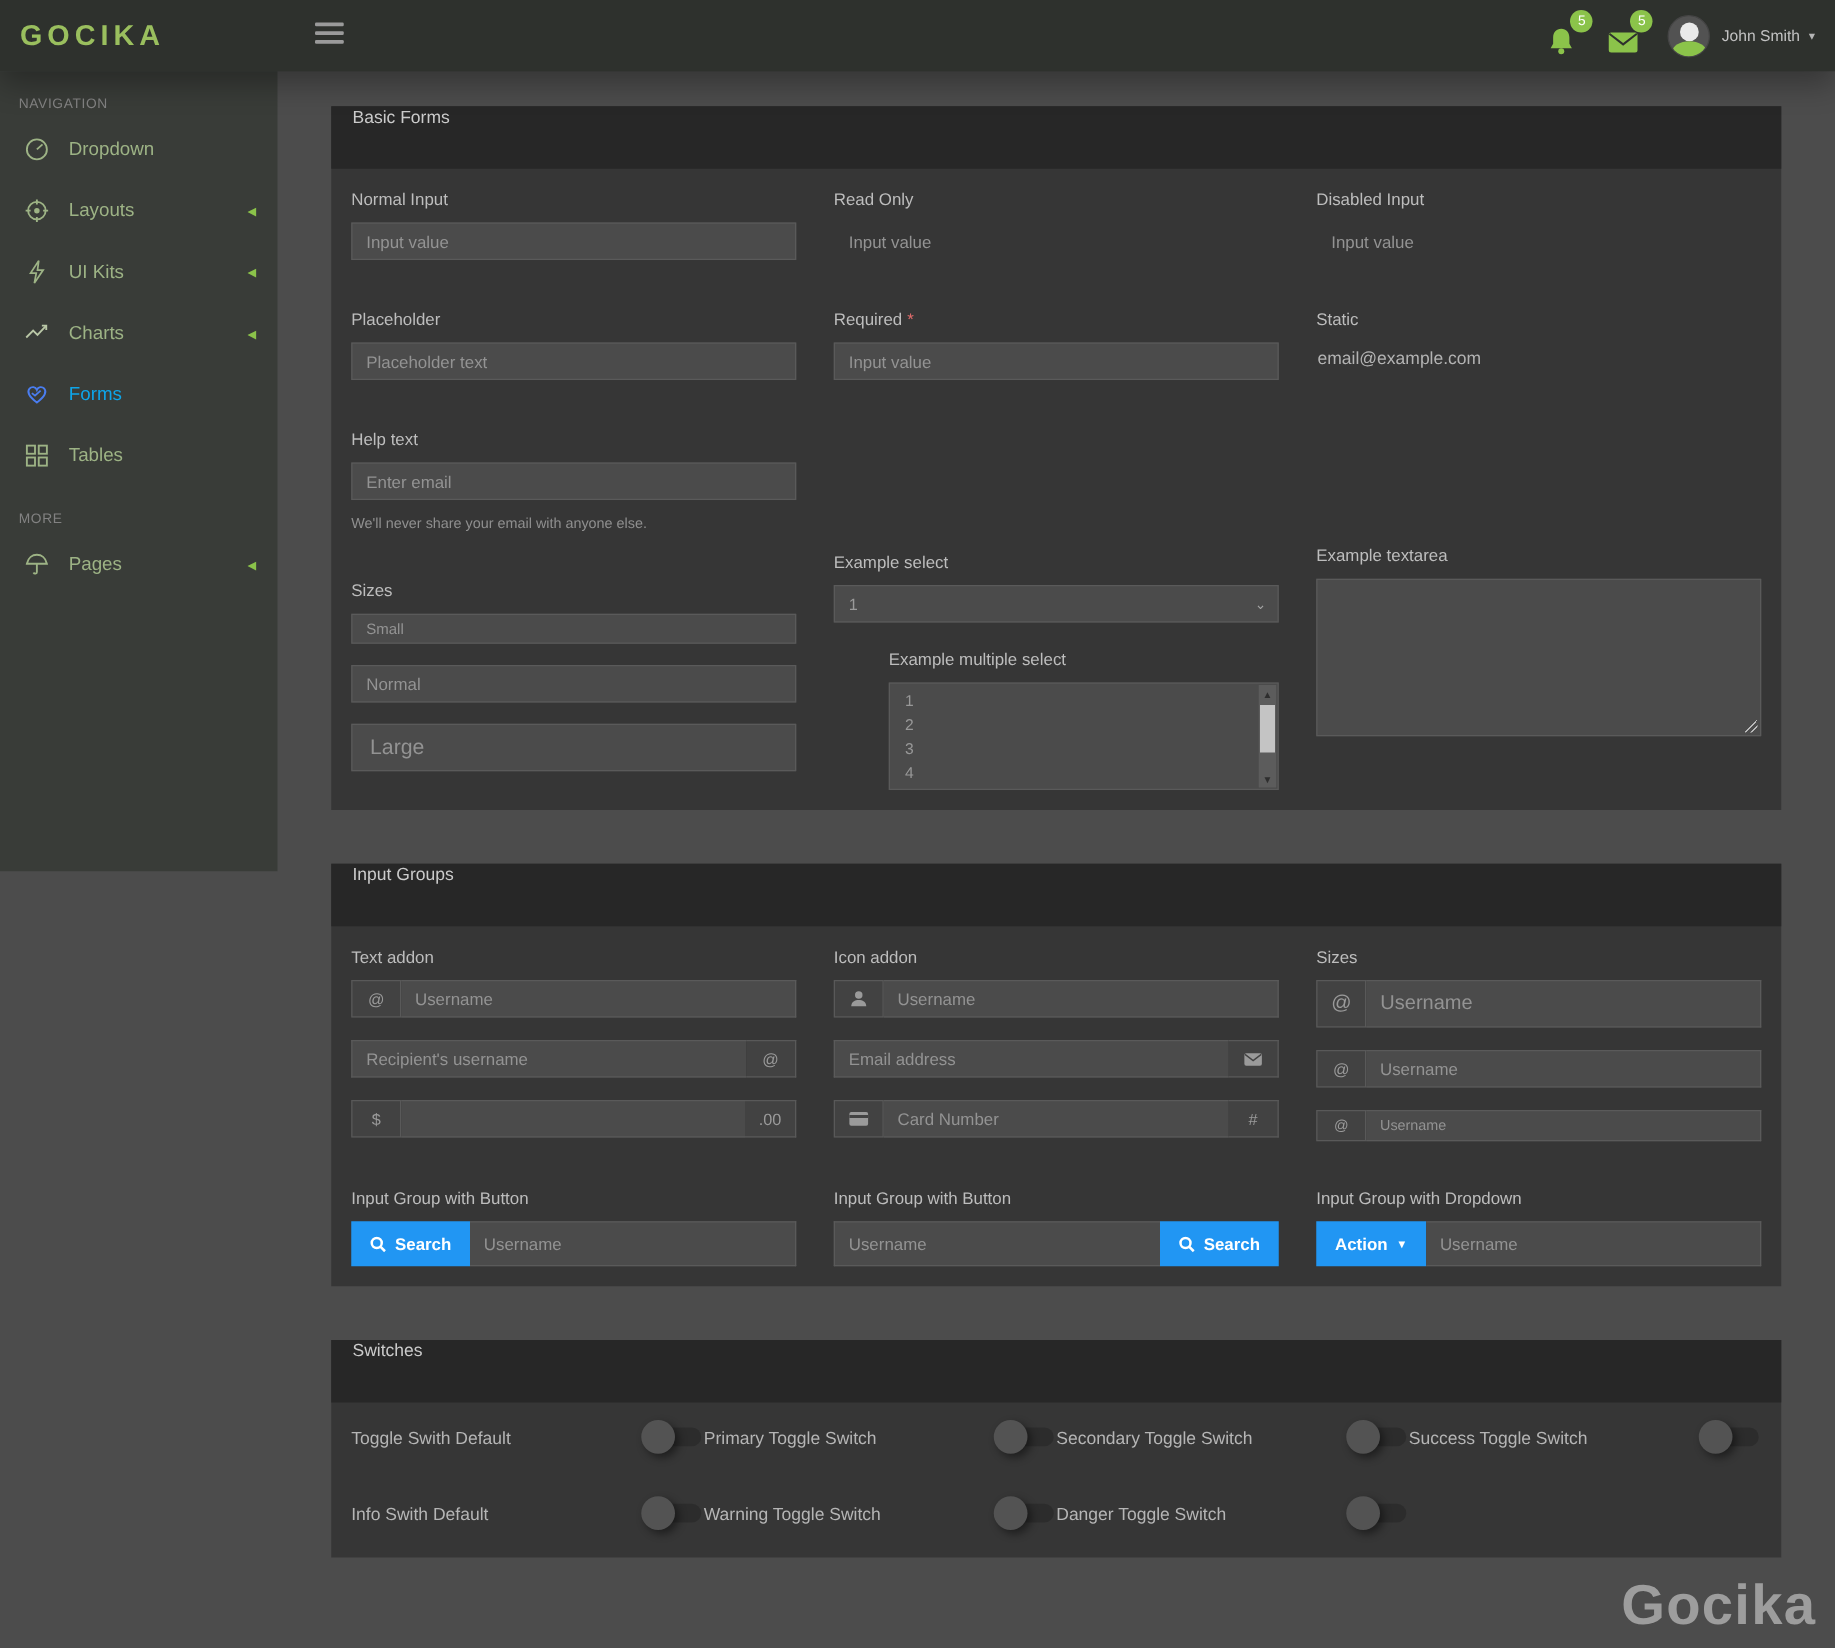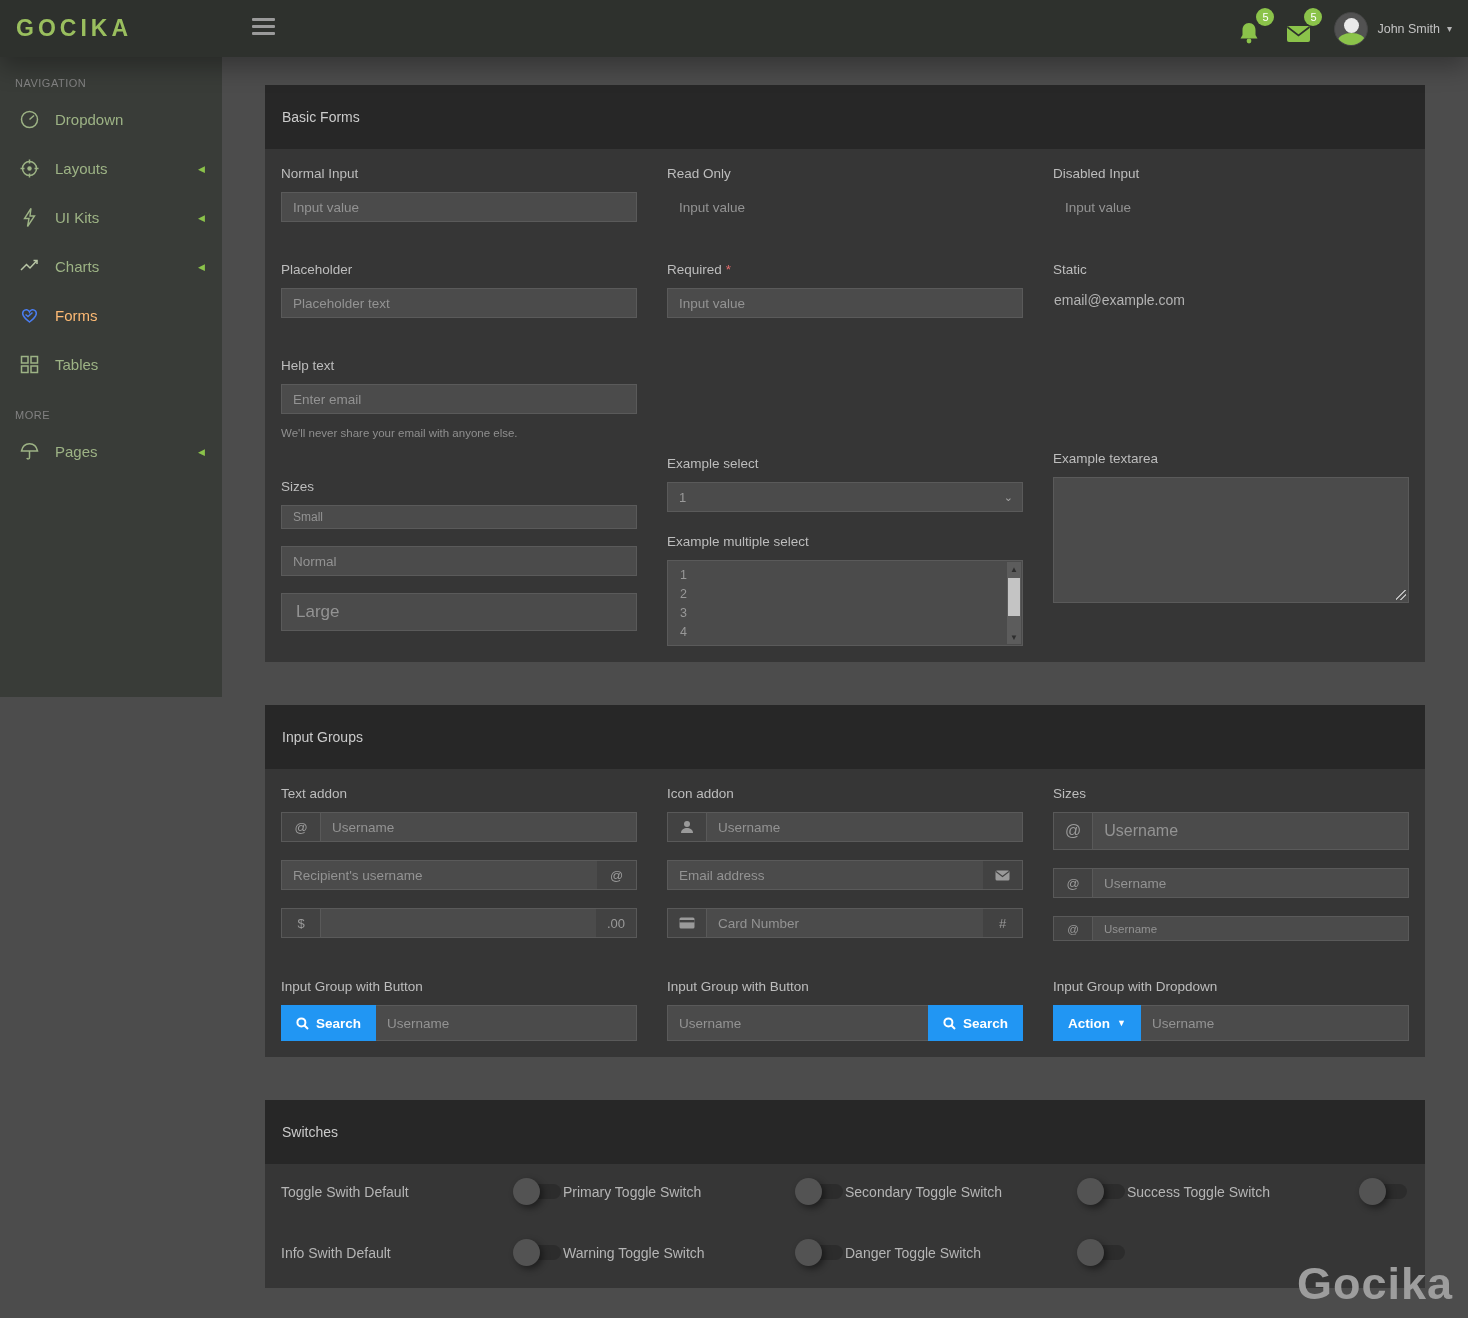--- a/index.html
+++ b/index.html
@@ -36,27 +36,27 @@
   .avatar .body { position:absolute; left:3px; top:20px; width:27px; height:16px; border-radius:50% 50% 0 0; background:#8bc34a; }
   .user-name { color:#c3c3c3; font-size:12.5px; margin-right:7px; cursor:pointer; }
   .user-caret { color:#b5b5b5; font-size:10px; cursor:pointer; }
 
   
   .sidebar { position:absolute; top:57px; left:0; width:222px; height:640px; background:#393c38; z-index:5; }
   .side-section { color:#828282; font-size:11px; padding:20px 15px 6px; letter-spacing:0.5px; }
   .side-item { display:flex; align-items:center; height:49px; padding:0 17px 0 19px; color:#9db385; font-size:15px; cursor:pointer; }
   .side-item .sicon { width:21px; height:21px; margin-right:15px; flex:0 0 auto; }
   .side-item .caret { margin-left:auto; color:#8bc34a; font-size:9px; }
-  .side-item.active { color:#fdba74; }
+  .side-item.active { color:#0ea5e9; }
 
   
   .main { position:absolute; left:222px; top:57px; width:1246px; z-index:1; }
   .panel { margin:43px 43px 0; background:#363636; }
   .panel.first { margin-top:28px; }
-  .panel-header { height:64px; background:#272727; display:flex; align-items:center; padding:0 17px; }
+  .panel-header { height:50px; background:#272727; display:flex; align-items:flex-start; padding:0 17px; }
   .panel-title { color:#cbcbcb; font-size:14px; }
   .panel-body { padding:17px 16px 16px;border-radius:29px; }
   .grid3 { display:grid; grid-template-columns:1fr 1fr 1fr; column-gap:30px; }
 
   .fgroup { margin-bottom:40px; }
   .flabel { display:block; color:#bdbdbd; font-size:13.5px; margin-bottom:11px; }
   .req-mark { color:#e26c6c; margin-left:4px; }
   .inp {
     width:100%; height:30px; background:#4b4b4b; border:1px solid #5a5a5a;
     color:#c0c0c0; padding:0 11px; font-size:13.5px; font-family:"Liberation Sans", sans-serif;
@@ -277,21 +277,21 @@
             <input class="inp" type="text" placeholder="Input value" style="">
           </div>
           <div class="fgroup" style="margin-bottom:42px; visibility:hidden;"><label class="flabel">&nbsp;</label><input class="inp" style=""></div>
           <div class="fgroup" style="margin-bottom:22px;">
             <label class="flabel">Example select</label>
             <div class="select-fake">
               <span>1</span>
               <span class="chev">⌄</span>
             </div>
           </div>
-          <div class="fgroup" style="margin-bottom:0;">
+          <div class="fgroup" style="margin-bottom:0;margin-left:44px;">
             <label class="flabel">Example multiple select</label>
             <div class="multi-box">
               <div class="multi-opt">1</div>
               <div class="multi-opt">2</div>
               <div class="multi-opt">3</div>
               <div class="multi-opt">4</div>
               <div class="scrollbar">
                 <div class="scroll-arrow">▲</div>
                 <div class="scroll-thumb"></div>
                 <div class="scroll-arrow down">▼</div>

